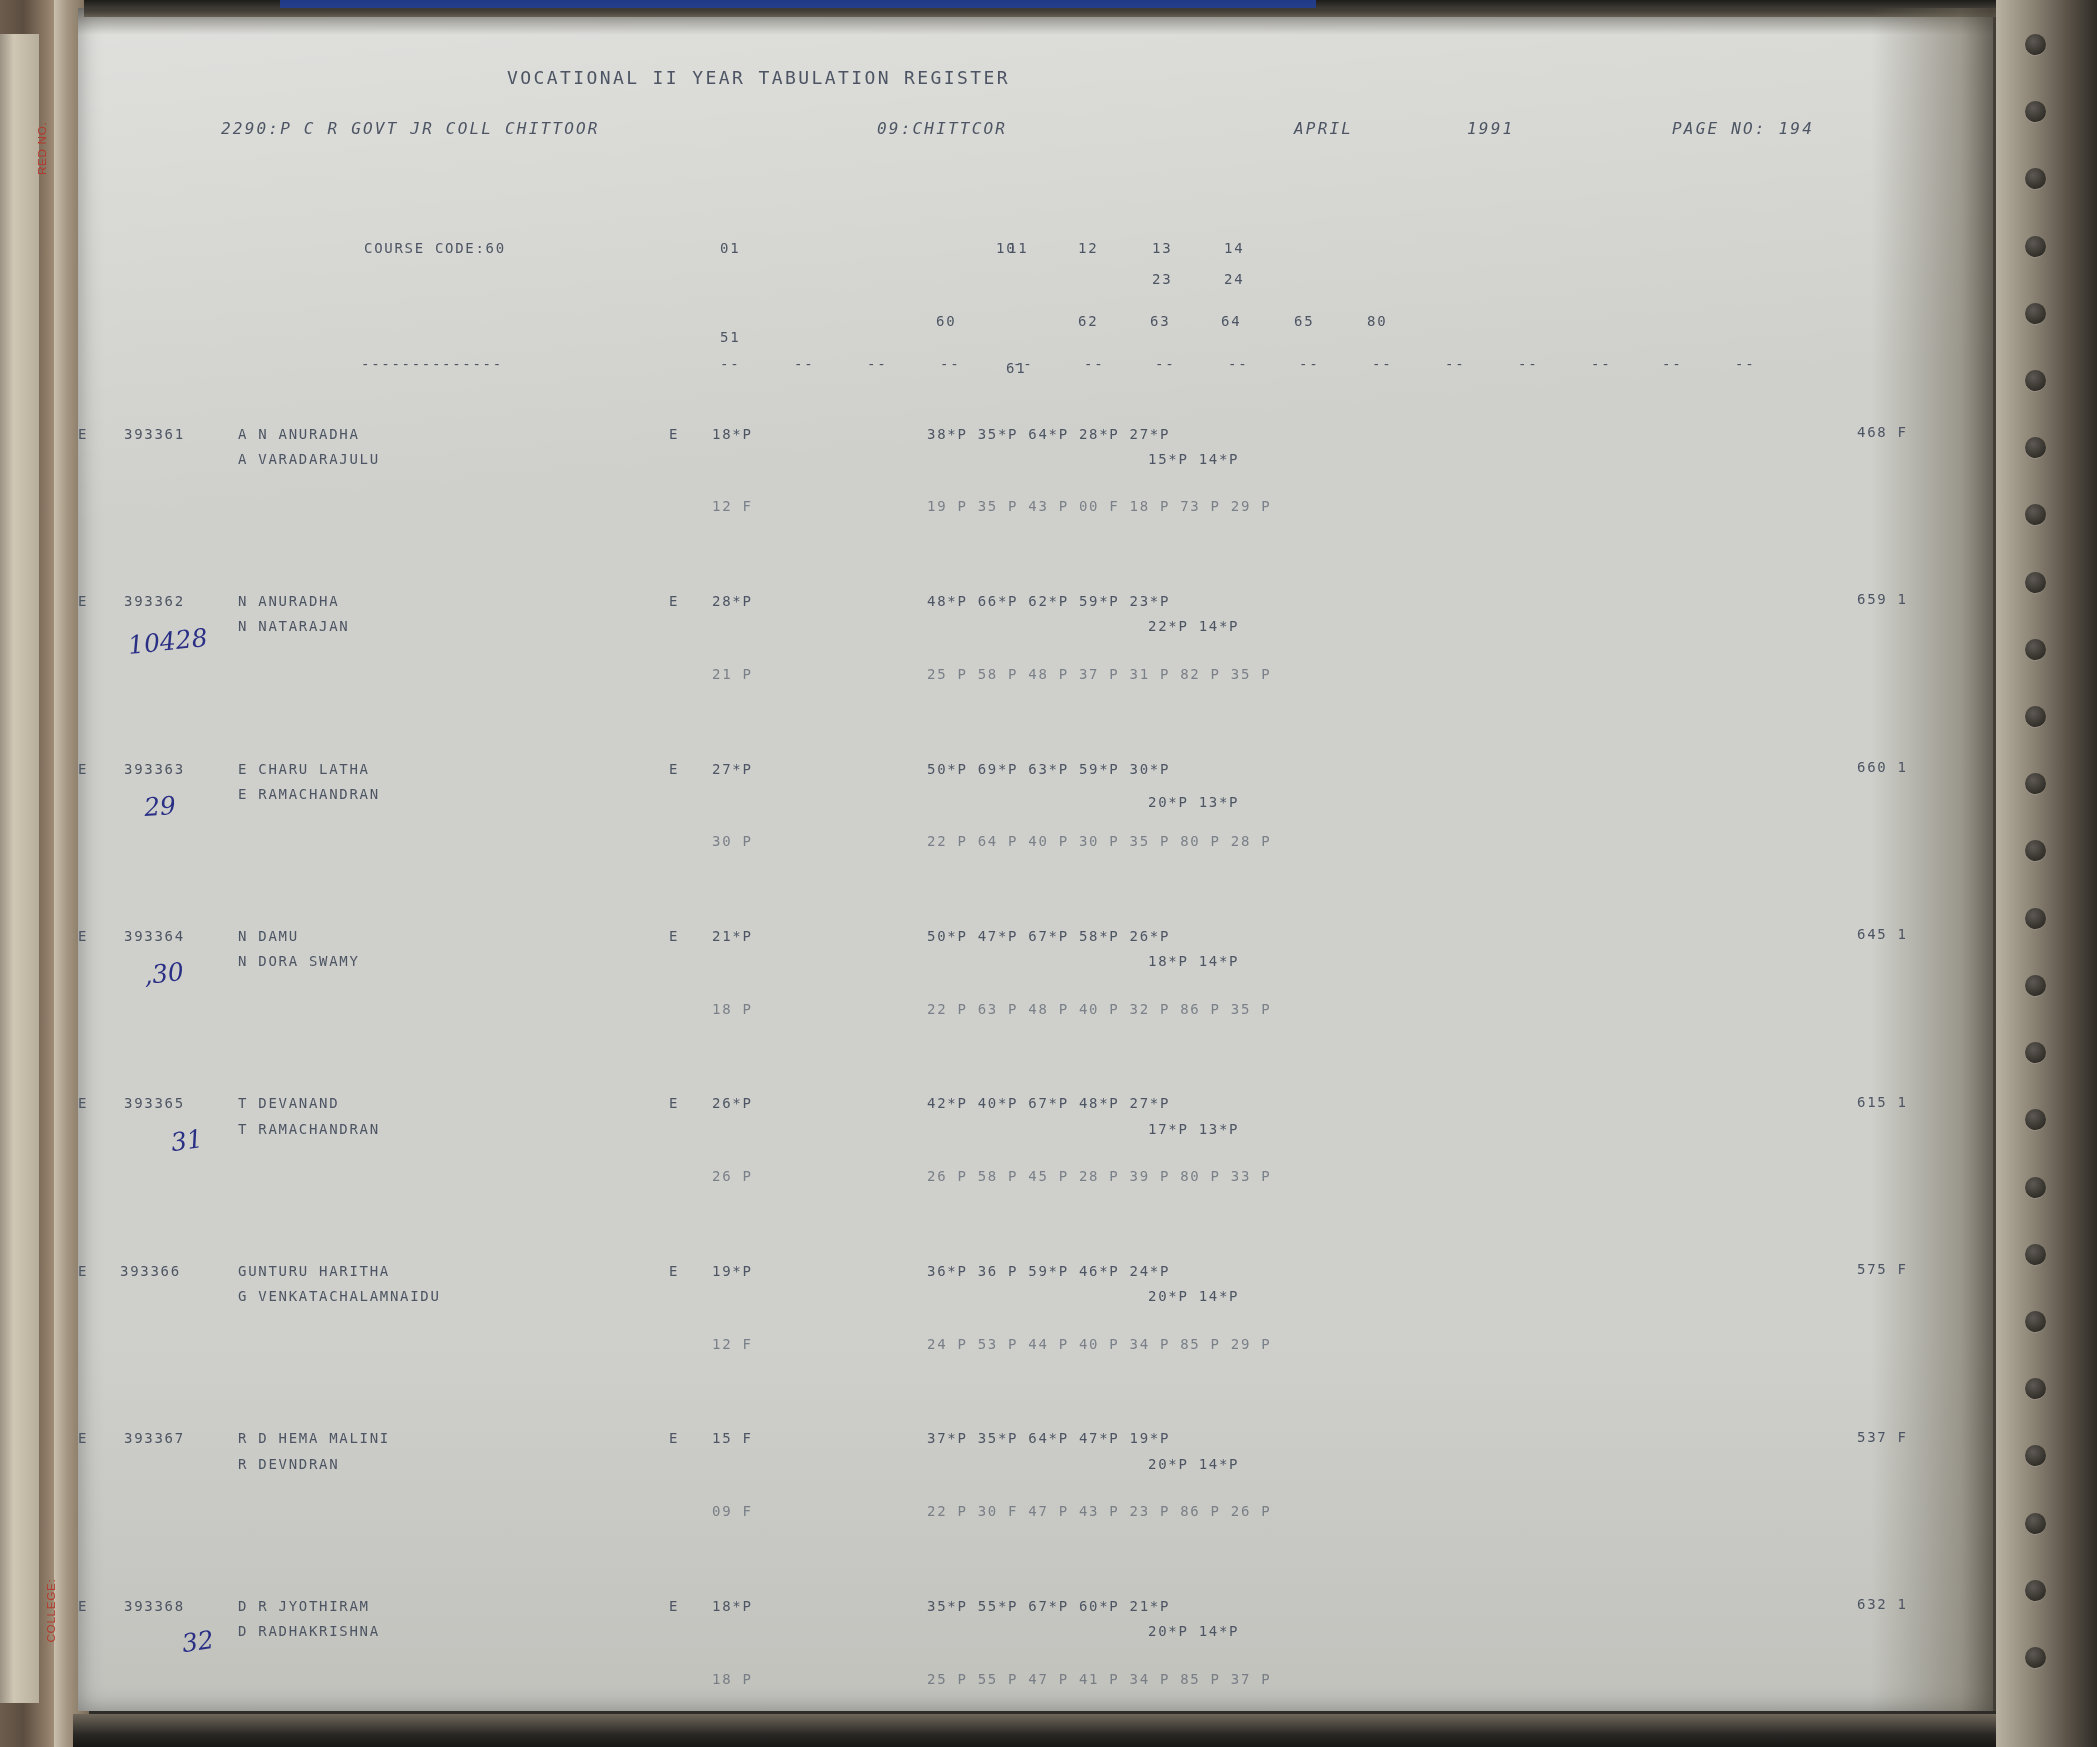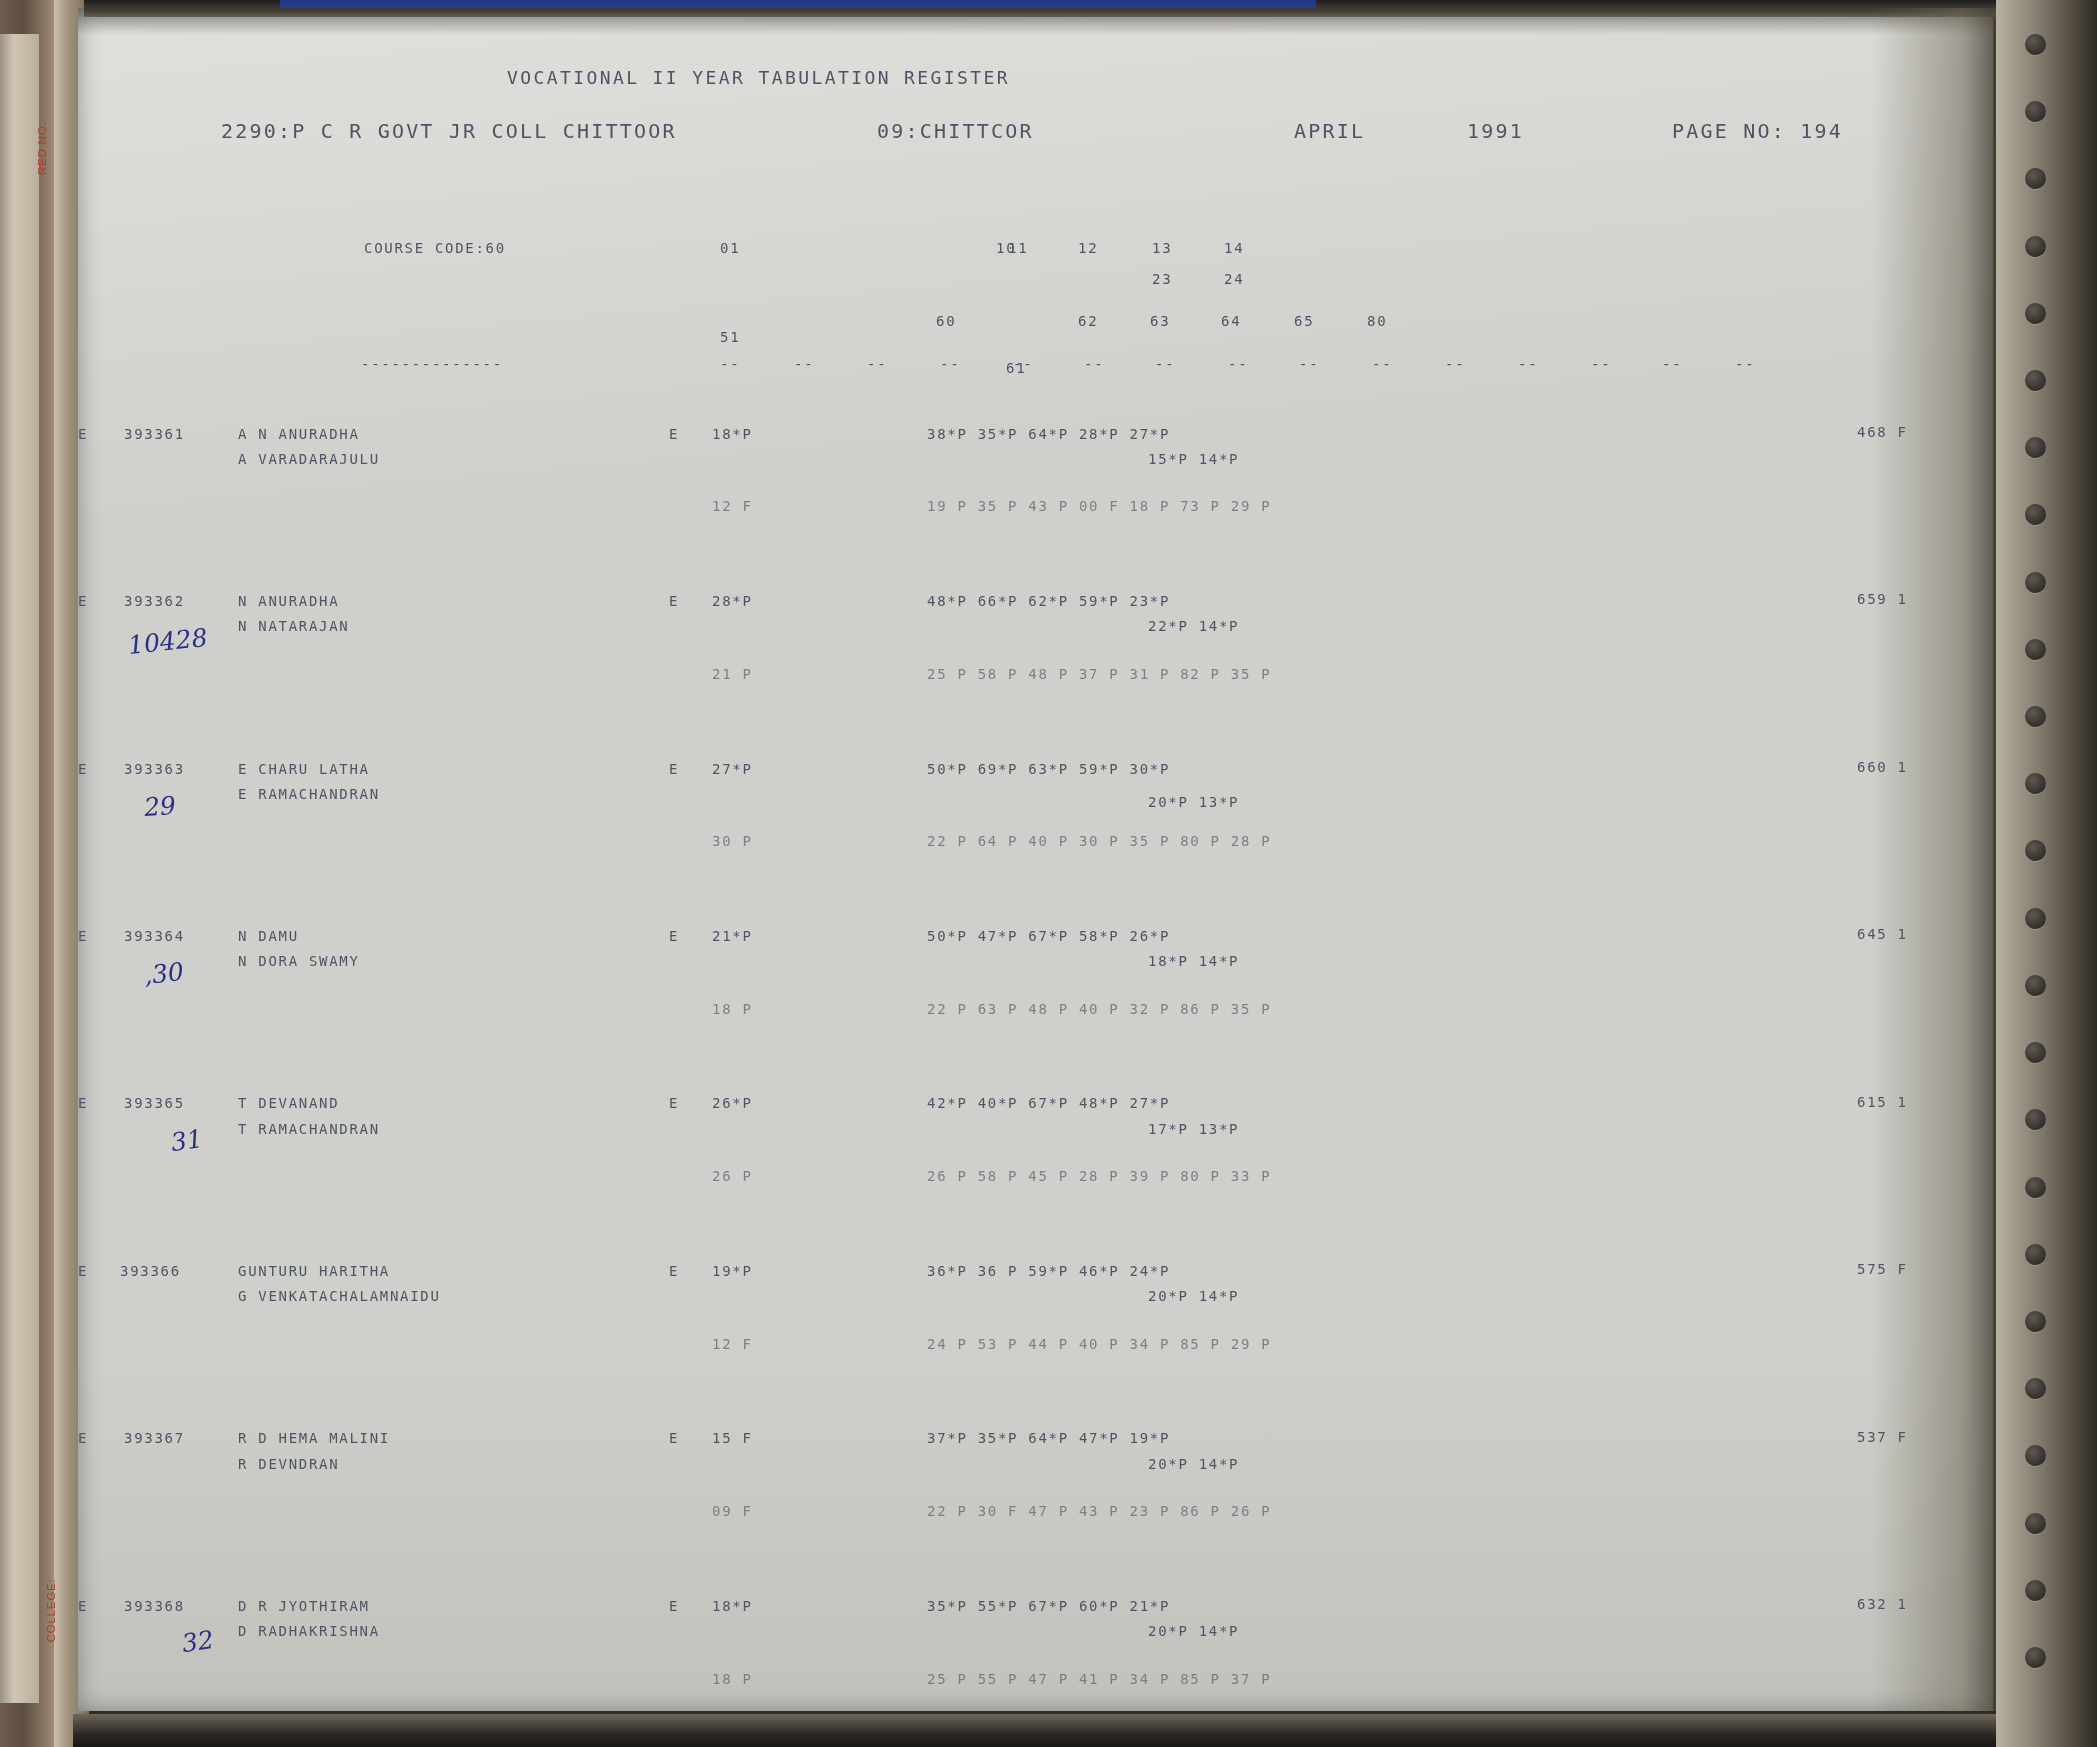--- a/index.html
+++ b/index.html
@@ -128,21 +128,21 @@
   
   .tx {
     position: absolute;
     color: #4d5564;
     font-size: 14px;
     letter-spacing: 1.7px;
     white-space: pre;
     font-family: "DejaVu Sans Mono", "Liberation Mono", monospace;
   }
   .tx.title { font-size: 18px; letter-spacing: 2.4px; }
-  .tx.hdr  { font-size: 20px; letter-spacing: 2.2px; }
+  .tx.hdr  { font-size: 16px; letter-spacing: 2.2px; font-style: italic; }
   .tx.light { color: #666d79; opacity: .8; }
 
   
   .hw {
     position: absolute;
     color: #2a2f86;
     font-family: "DejaVu Serif", serif;
     font-style: italic;
     font-size: 25px;
     transform: rotate(-8deg);

